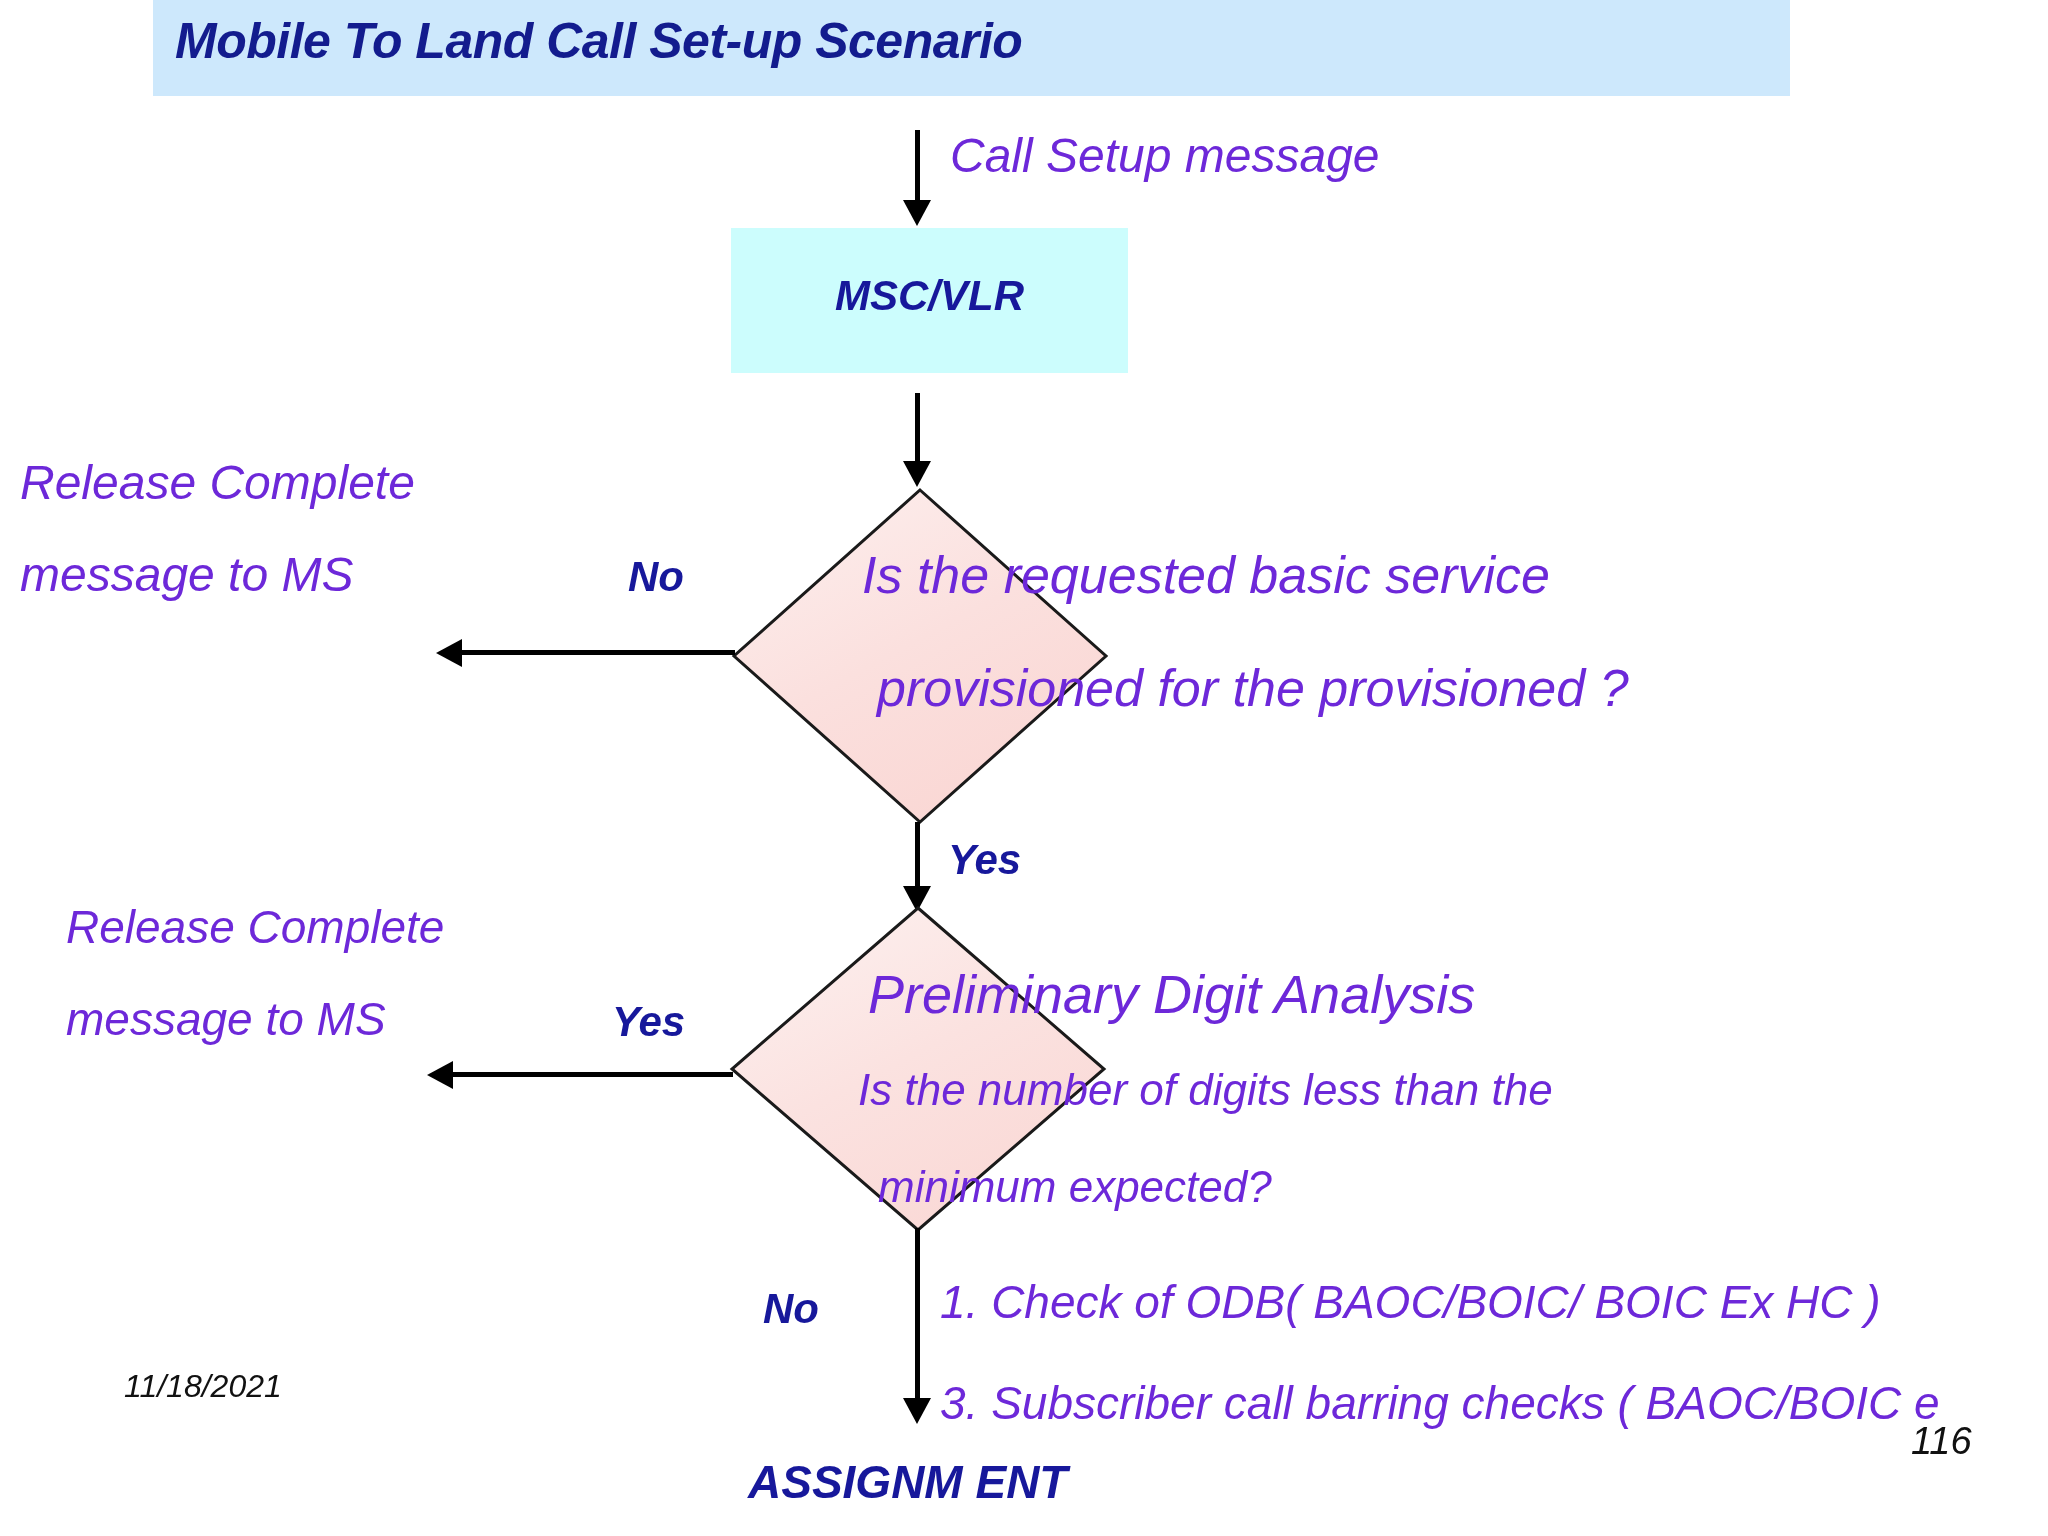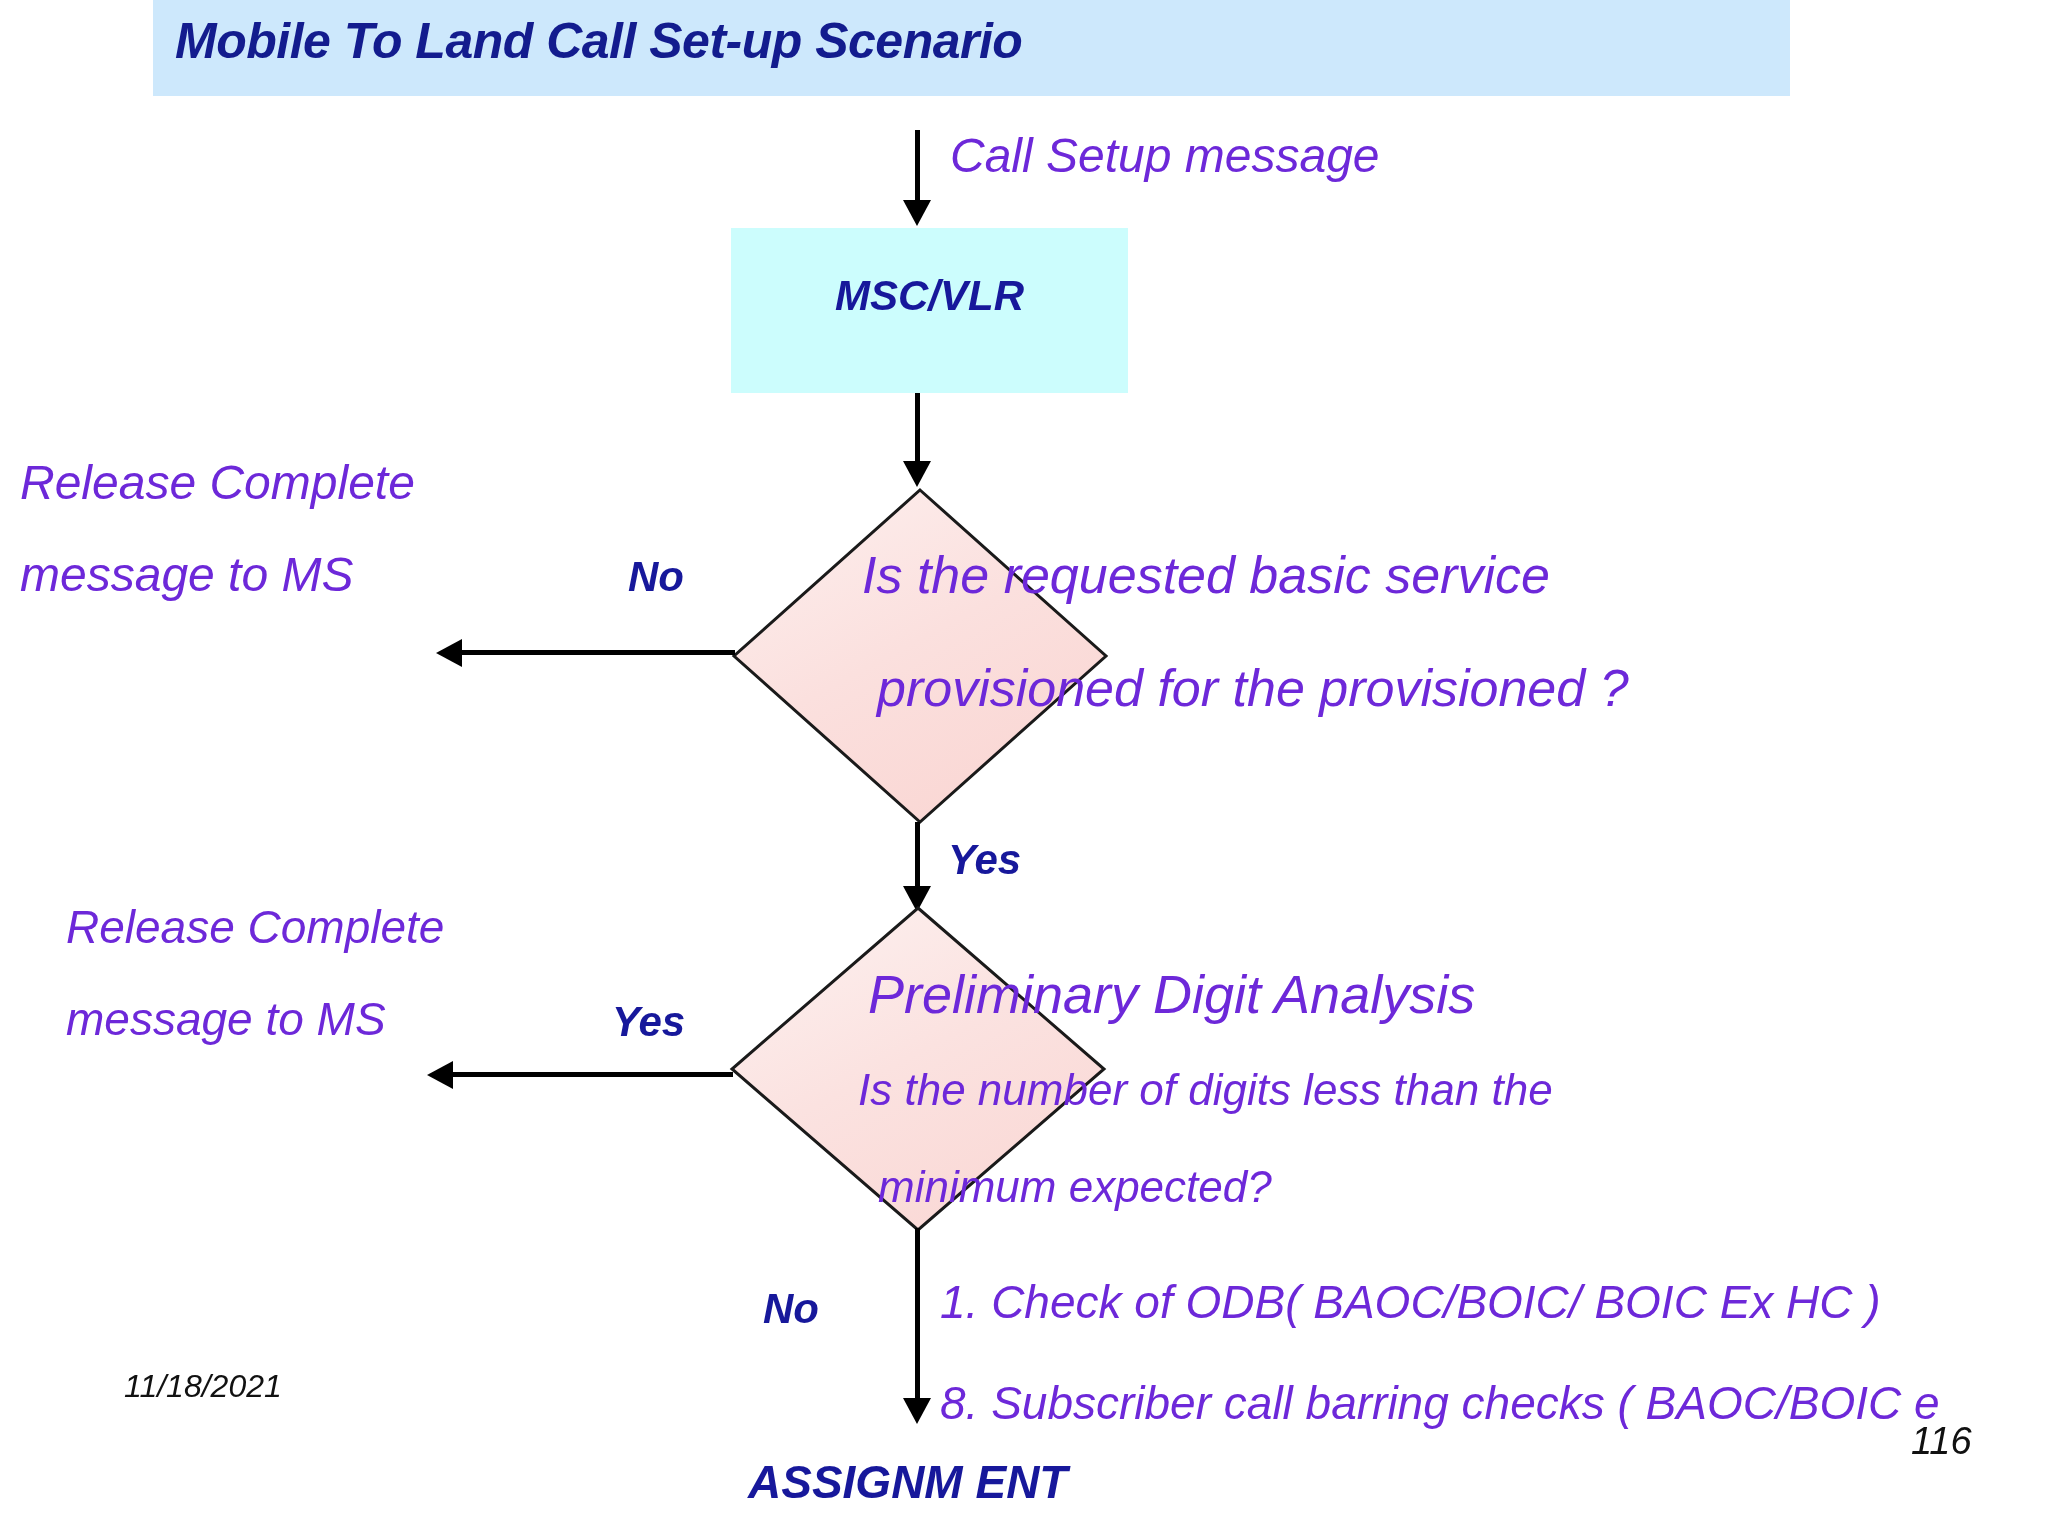--- a/index.html
+++ b/index.html
@@ -56,21 +56,21 @@
     color: #111111;
     white-space: nowrap;
   }
 
   
   #msc-box {
     position: absolute;
     left: 731px;
     top: 228px;
     width: 397px;
-    height: 165px;
+    height: 145px;
     background: #ccfdfd;
   }
   #msc-label {
     position: absolute;
     left: 0;
     top: 44px;
     width: 397px;
     text-align: center;
     font-size: 42px;
     font-weight: bold;
@@ -173,20 +173,20 @@
   <div class="blue-bold" style="left:612px; top:998px; font-size:42px;">Yes</div>
 
   <div class="blue" style="left:66px; top:900px; font-size:46px;">Release Complete</div>
   <div class="blue" style="left:66px; top:992px; font-size:46px;">message to MS</div>
 
   <div class="vline" style="left:915px; top:1228px; height:185px;"></div>
   <div class="arrow-down" style="left:903px; top:1398px;"></div>
   <div class="blue-bold" style="left:763px; top:1285px; font-size:42px;">No</div>
 
   <div class="blue" style="left:940px; top:1275px; font-size:46px;">1. Check of ODB( BAOC/BOIC/ BOIC Ex HC )</div>
-  <div class="blue" style="left:940px; top:1376px; font-size:46px;">8. Subscriber call barring checks ( BAOC/BOIC e</div>
+  <div class="blue" style="left:940px; top:1376px; font-size:46px;">3. Subscriber call barring checks ( BAOC/BOIC e</div>
 
   <div class="blue-bold" style="left:748px; top:1455px; font-size:46px;">ASSIGNM ENT</div>
 
   <div class="black" style="left:124px; top:1368px; font-size:32px;">11/18/2021</div>
   <div class="black" style="left:1879px; top:1420px; font-size:38px;margin-left:32px;">116</div>
 
 </div>
 
 </body></html>

